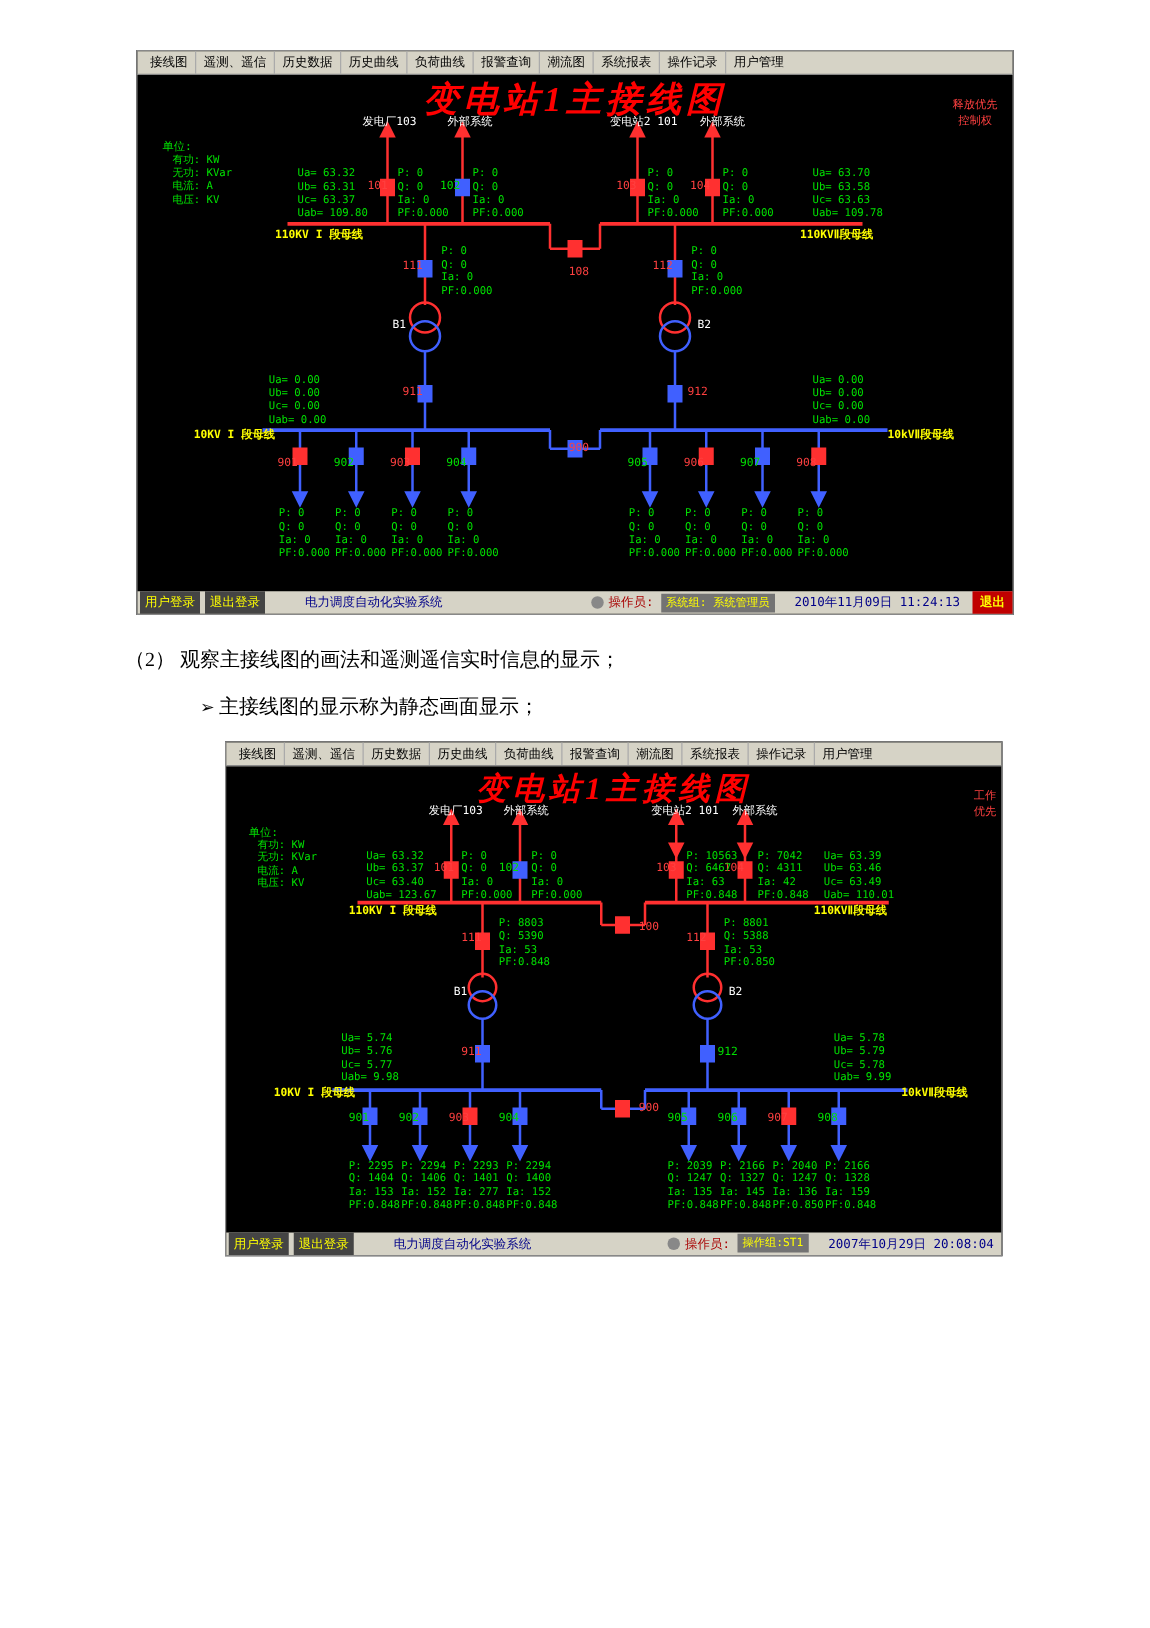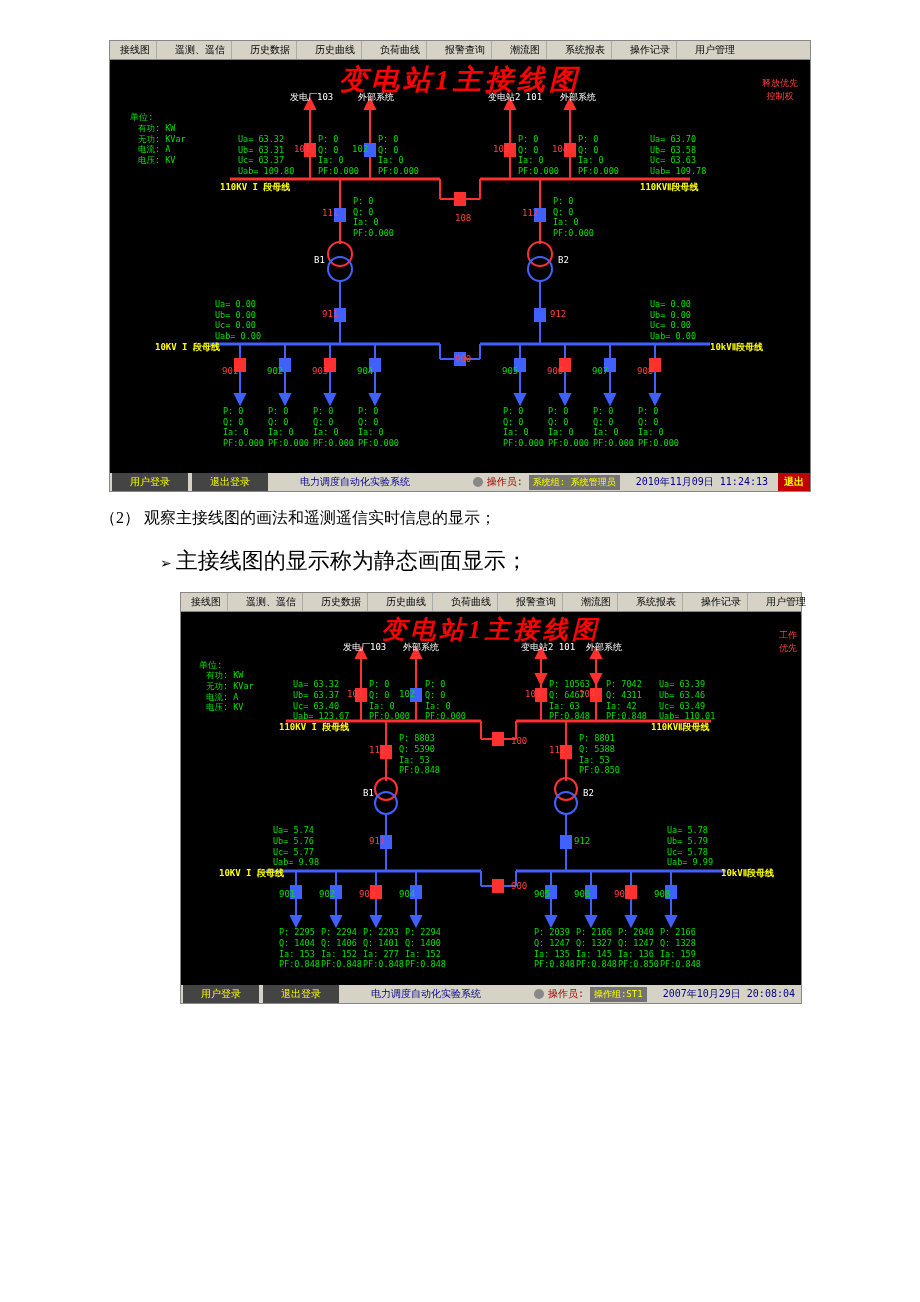--- a/index.html
+++ b/index.html
@@ -1,40 +1,40 @@
 <!DOCTYPE html>
 <html><head>
 <meta charset="utf-8">
 <style>
   body{margin:0;background:#fff;font-family:"Microsoft YaHei","SimSun",sans-serif;font-size:13px;color:#000;width:920px}
   .page{padding:40px 100px 60px 100px}
   .panel{background:#000;border:1px solid #888;font-family:"SimSun","NSimSun",monospace;font-size:10px;position:relative;margin:0 auto}
   .panel.big{width:700px;height:450px}
   .panel.sml{width:620px;height:410px;margin-left:80px}
-  .menu{background:#d6d3c6;border-bottom:1px solid #888;height:18px;display:flex;gap:12px;padding:0 4px;align-items:flex-start;color:#000;font-size:10px}
+  .menu{background:#d6d3c6;border-bottom:1px solid #888;height:18px;display:flex;gap:0;padding:0 4px;align-items:flex-start;color:#000;font-size:10px}
   .menu span{padding:2px 6px;border-right:1px solid #aaa;white-space:nowrap}
   .menu span:last-child{border-right:none}
   .title{position:absolute;left:0;right:0;top:20px;text-align:center;font-family:"STKaiti","KaiTi",serif;font-size:28px;color:#ff0000;font-weight:bold;font-style:italic;letter-spacing:4px}
   .status{position:absolute;left:0;right:0;bottom:0;height:18px;background:#d6d3c6;display:flex;align-items:center;font-size:10px;color:#000}
-  .status .btn{background:#444;color:#ff0;padding:2px 18px;margin:0 2px;font-size:10px}
+  .status .btn{background:#444;color:#ff0;padding:2px 4px;margin:0 2px;font-size:10px}
   .status .sys{margin-left:30px;color:#008}
   .status .dot{width:10px;height:10px;border-radius:50%;background:#888;display:inline-block;margin:0 4px}
   .status .op{color:#a80000}
   .status .opbox{background:#737373;color:#ff0;padding:1px 4px;margin:0 6px;font-size:9px}
   .status .time{margin-left:auto;margin-right:6px;color:#008}
   .status .quit{background:#c00000;color:#ff0;padding:2px 6px;font-weight:bold;margin-left:4px}
   .lbl{position:absolute;font-size:9px;white-space:nowrap}
   .g{color:#00e000}
   .y{color:#ffff00}
   .r{color:#ff4040}
   .w{color:#fff}
   .rnum{color:#ff4040;font-size:9px}
   svg{position:absolute;top:18px;left:0;width:100%;height:calc(100% - 36px)}
-  .bodytxt{font-family:"SimSun",serif;font-size:16px;line-height:1.8;margin:12px 0 8px 0}
-  .bullet{font-family:Liberation Sans, sans-serif;font-size:22px;line-height:1.8;margin:4px 0 12px 60px}
+  .bodytxt{font-family:"SimSun",serif;font-size:16px;line-height:1.8;margin:23px 0 8px 0}
+  .bullet{font-family:Liberation Serif, serif;font-size:16px;line-height:1.8;margin:4px 0 12px 60px}
   .bullet:before{content:"➢  ";font-size:14px}
   .data{line-height:1.25;font-size:8.5px}
 </style>
 </head>
 <body>
 
 <div class="page">
 
 <div class="panel big">
   <div class="menu">

